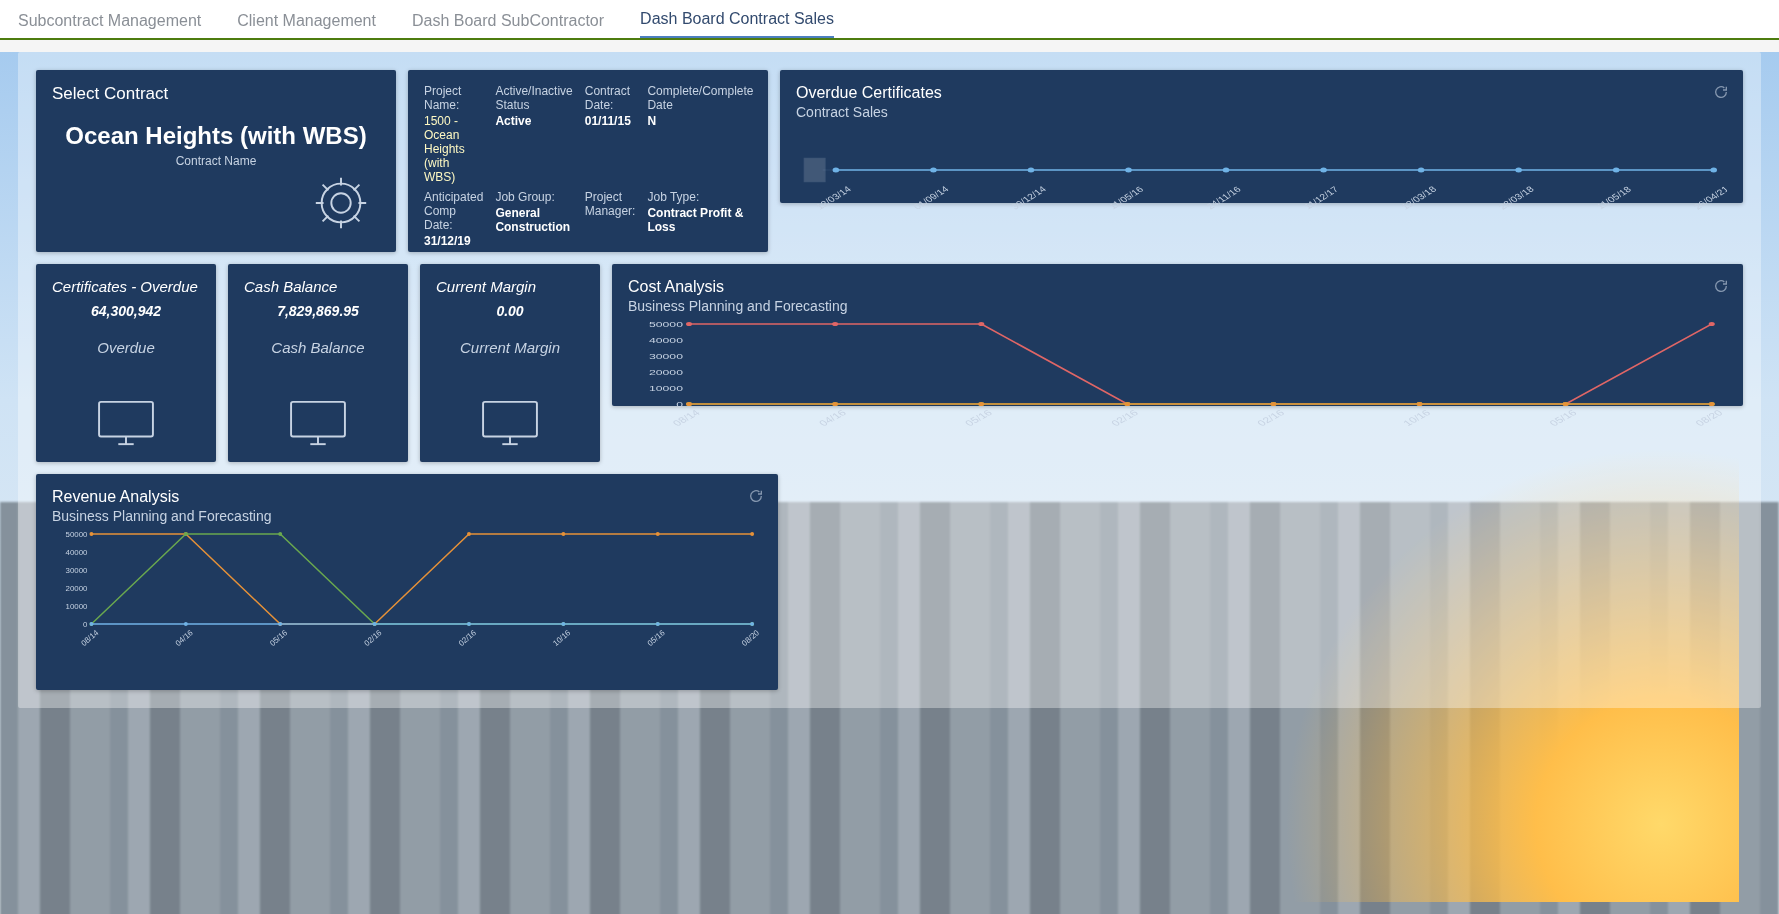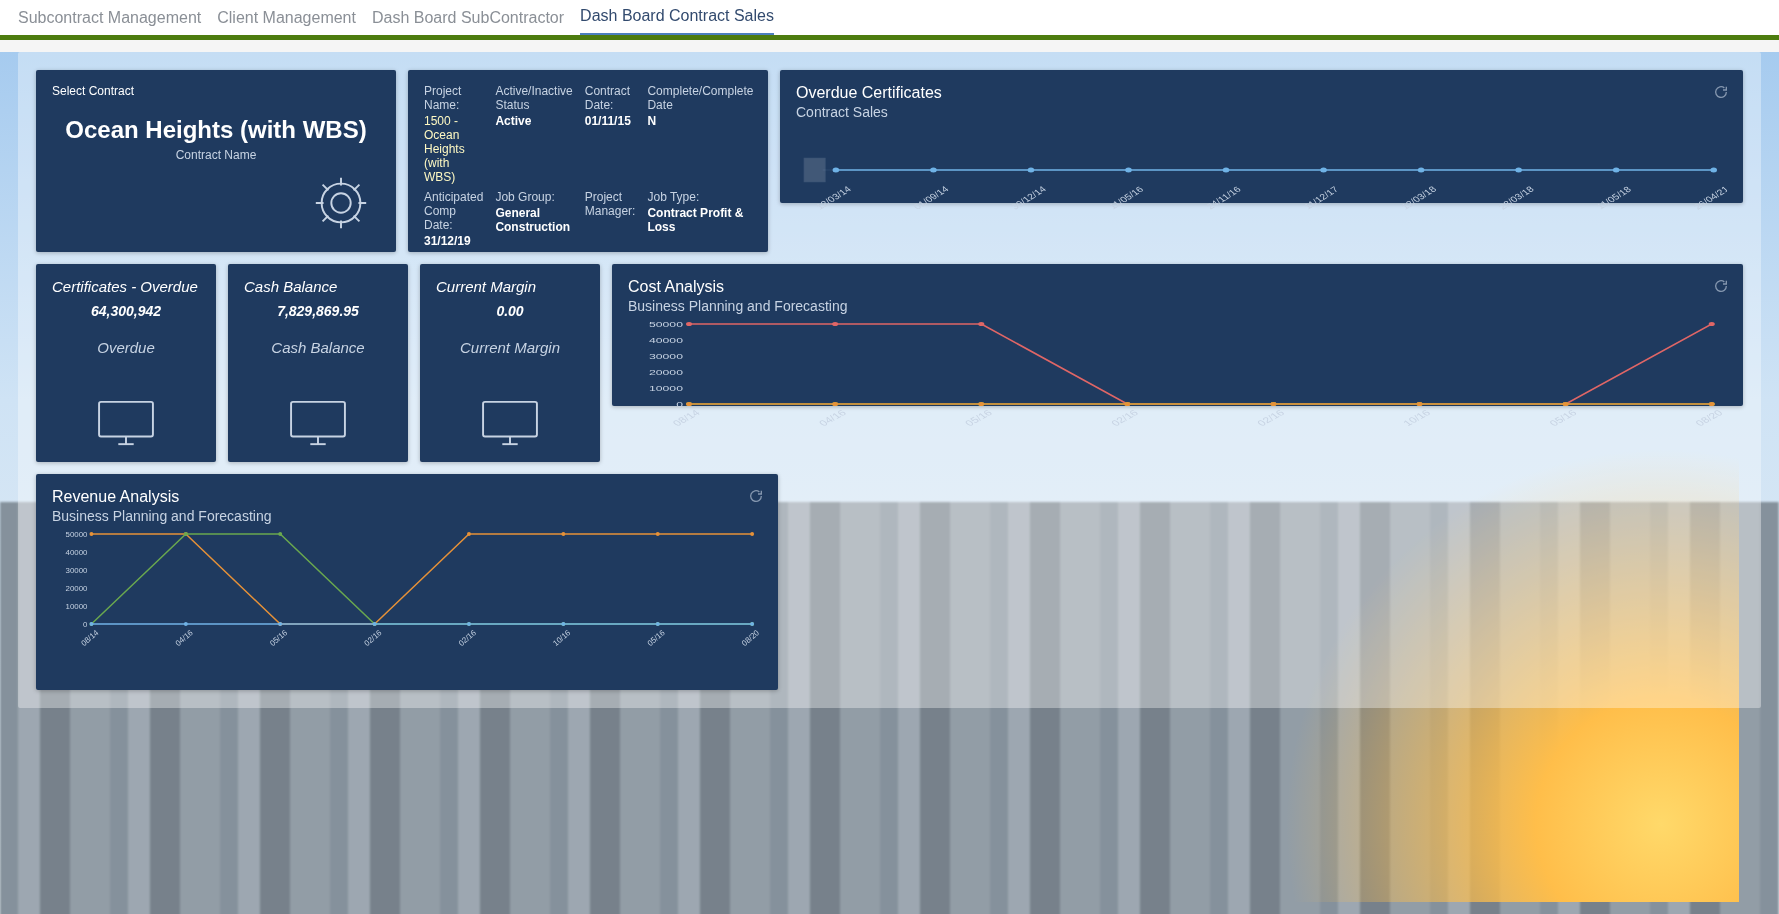--- a/index.html
+++ b/index.html
@@ -5,24 +5,24 @@
   * { box-sizing: border-box; margin: 0; padding: 0; }
   body {
     font-family: "Segoe UI", Arial, sans-serif;
     background: #f5f5f5;
     width: 1779px;
     overflow-x: hidden;
   }
   
   .tabbar {
     background: #fff;
-    border-bottom: 5px solid #4d7c0f;
+    border-bottom: 2px solid #4d7c0f;
     padding: 0 18px;
     display: flex;
-    gap: 16px;
+    gap: 36px;
     height: 40px;
     align-items: flex-end;
   }
   .tab {
     color: #8a8f96;
     font-size: 16px;
     padding: 8px 0 8px;
     cursor: pointer;
     white-space: nowrap;
   }
@@ -78,21 +78,21 @@
   }
 
   
   .row1 {
     display: grid;
     grid-template-columns: 360px 360px 1fr;
     gap: 12px;
     margin-bottom: 12px;
   }
   .select-contract { height: 182px; position: relative; }
-  .select-contract .title { font-size: 12px; font-weight: 400; }
+  .select-contract .title { font-size: 17px; font-weight: 400; }
   .select-contract .big { font-size: 24px; font-weight: 600; text-align: center; margin-top: 18px; }
   .select-contract .sub { font-size: 12px; text-align: center; color: #c7d3e3; margin-top: 4px; }
   .gear-svg { position: absolute; right: 24px; bottom: 18px; width: 62px; height: 62px; }
 
   .project-info {
     height: 182px;
     font-size: 12px;
     display: grid;
     grid-template-columns: 1fr 1fr 1fr 1fr;
     column-gap: 12px;

